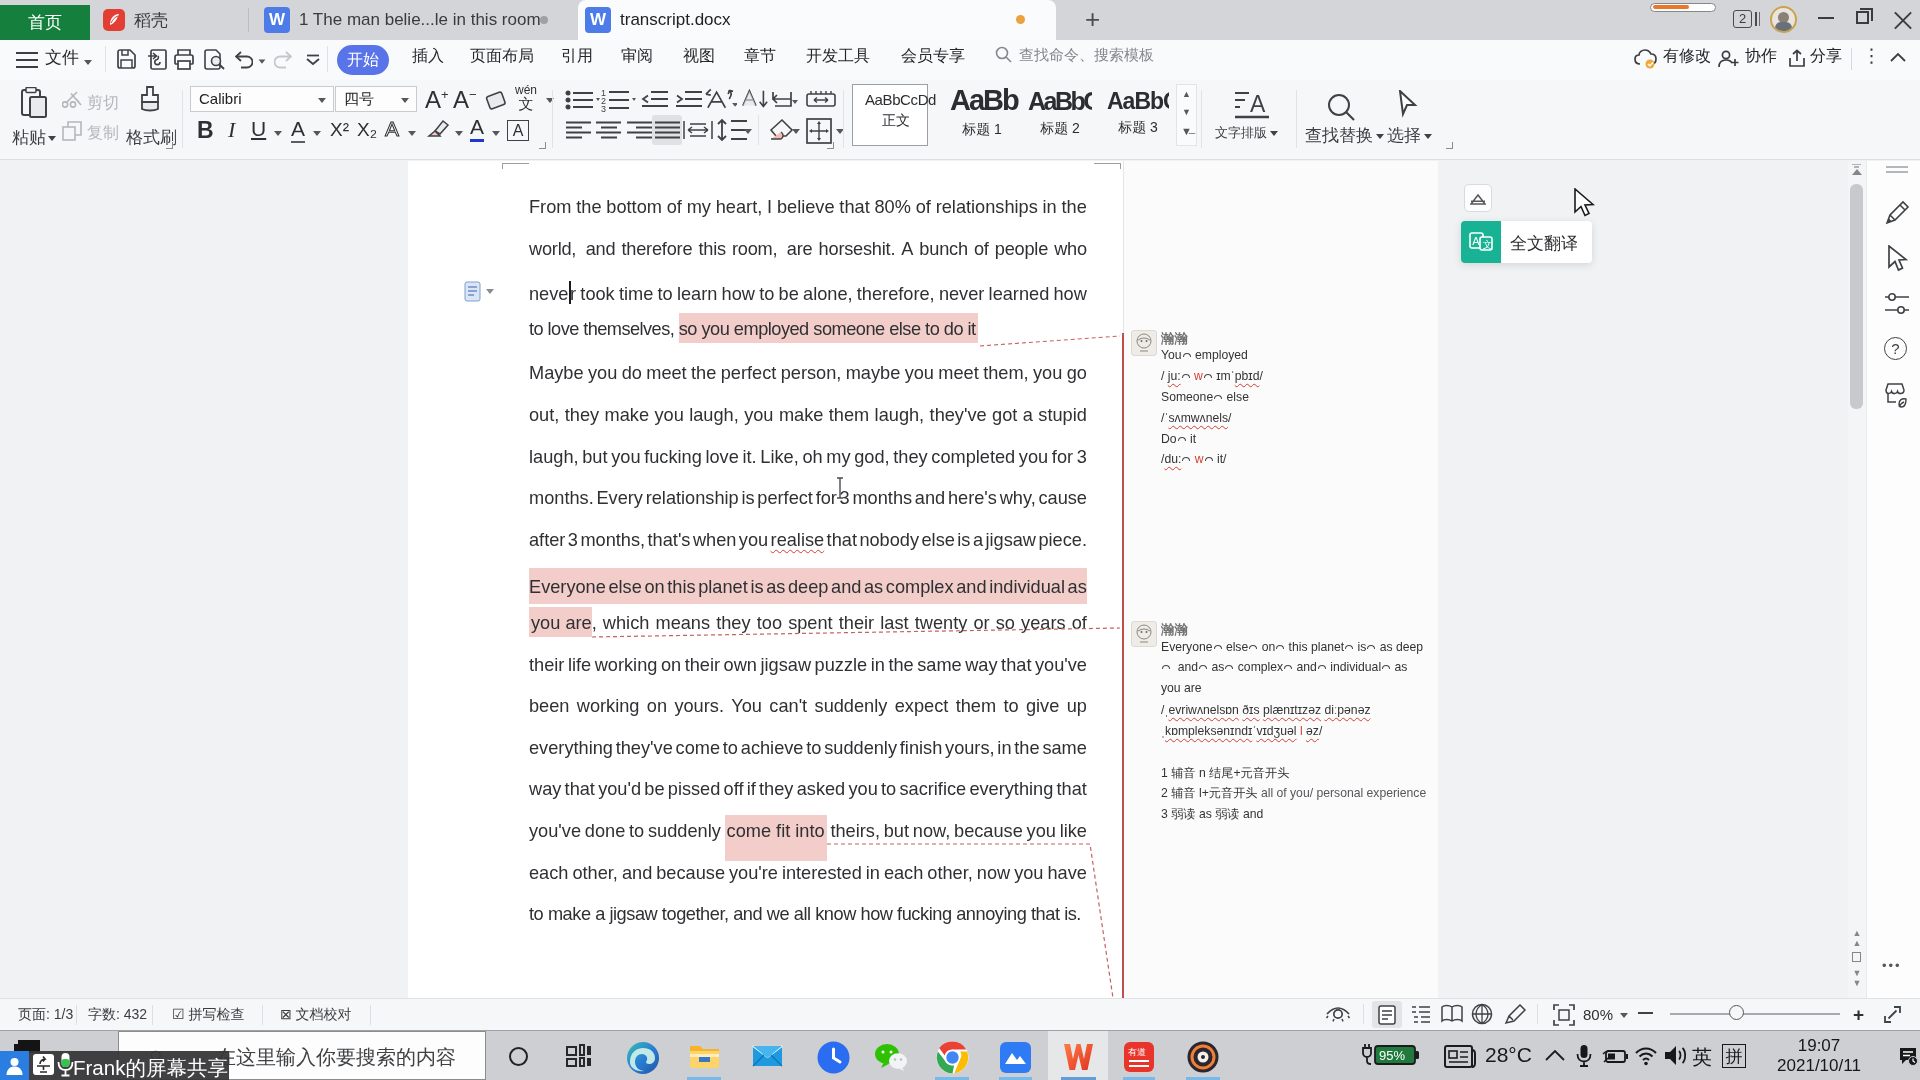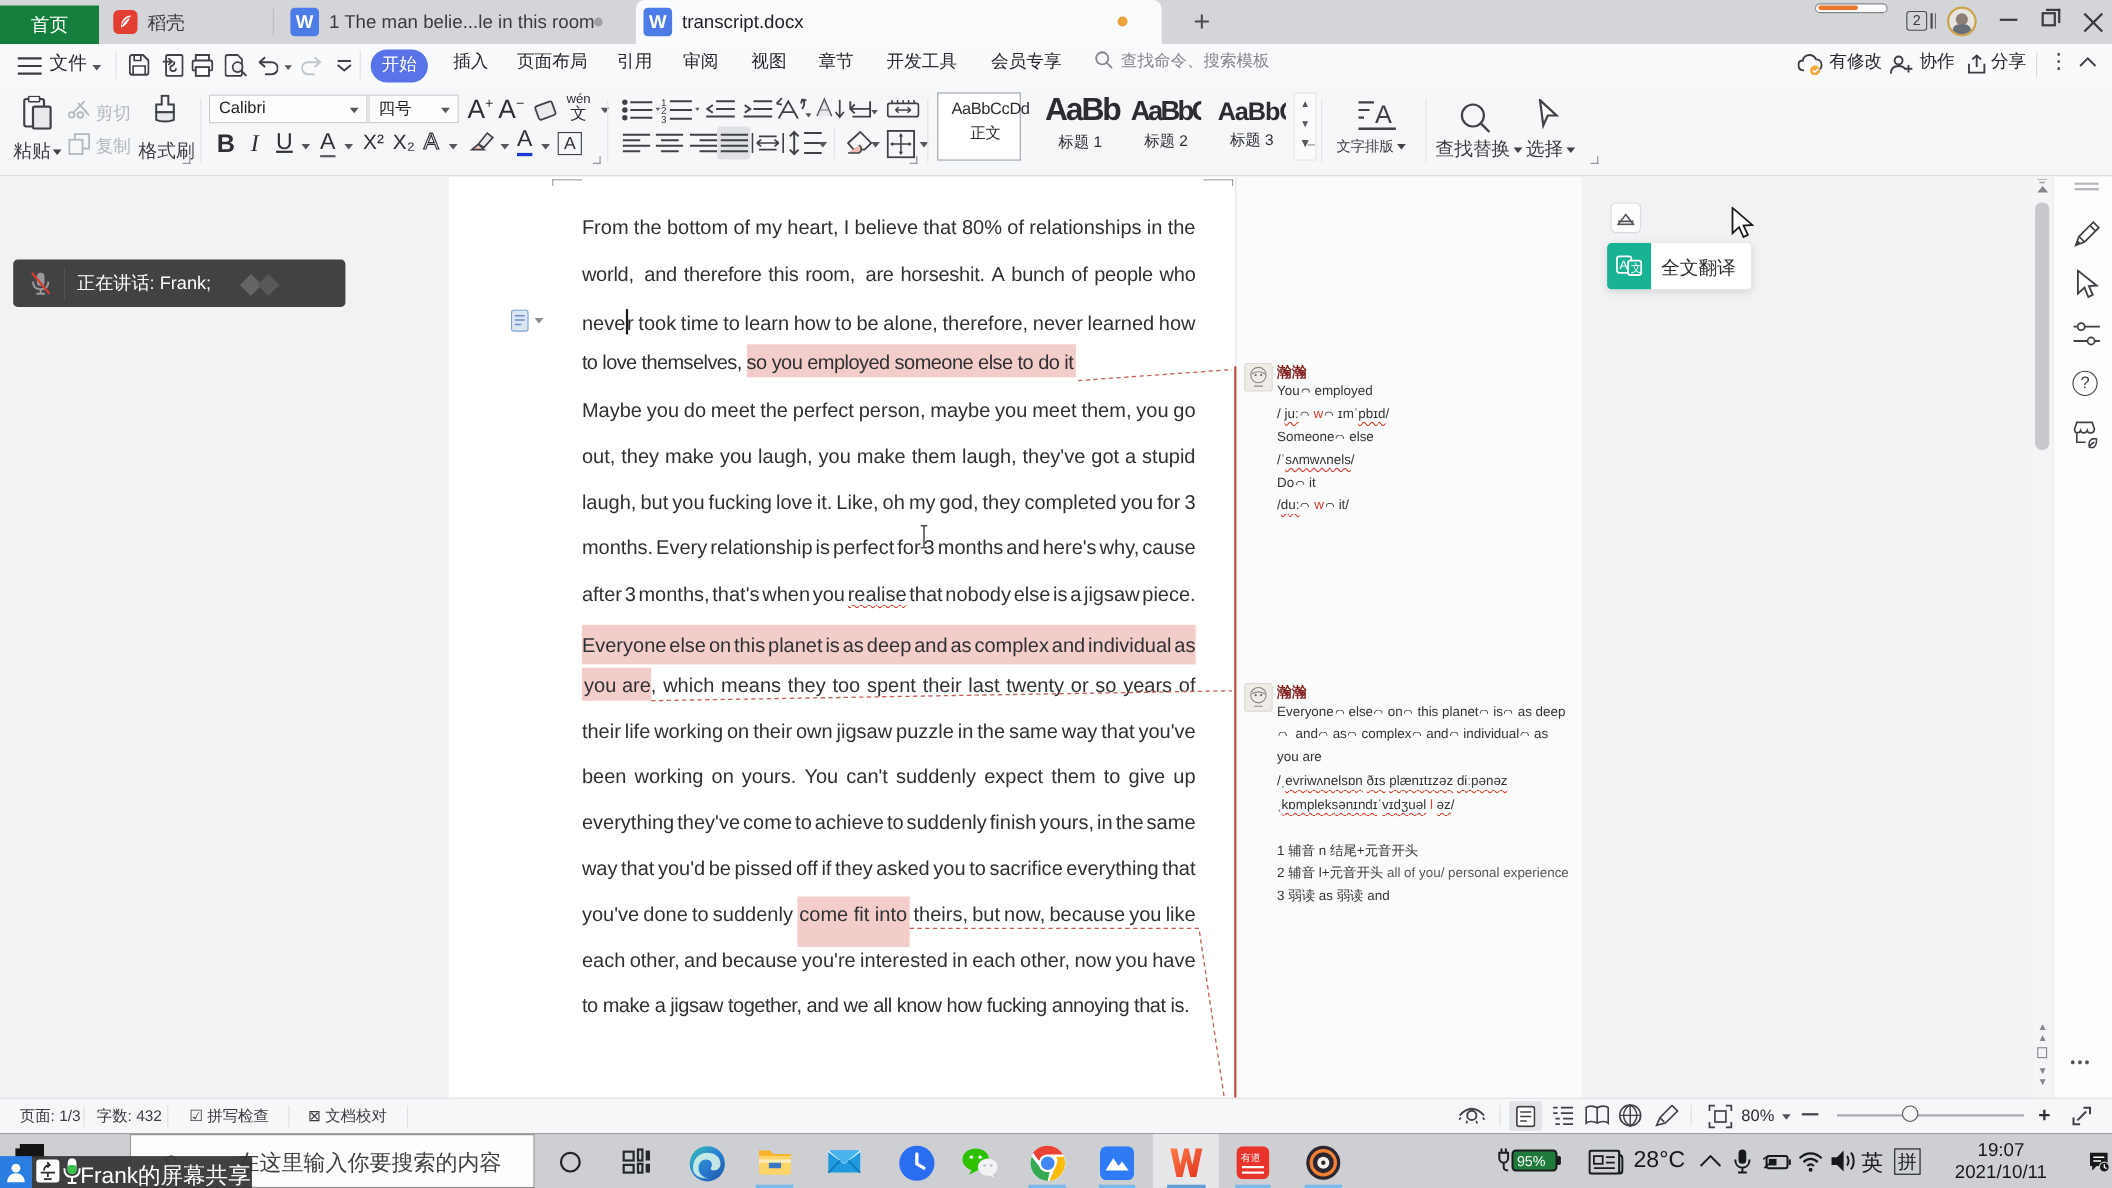--- a/index.html
+++ b/index.html
@@ -58,21 +58,21 @@
 .docline { position:absolute; left:529px; width:558px; font-size:18.2px; color:#2f3033; white-space:nowrap; }
 .jl { display:flex; justify-content:space-between; align-items:baseline; line-height:26px; }
 .jl > span { flex:0 0 auto; }
 .hl { background:#f2cdc9; }
 .caret { width:1.6px; height:23px; background:#1a1a1a; }
 .wavy { text-decoration:underline; text-decoration-style:wavy; text-decoration-color:#d23f31; text-decoration-thickness:1px; text-underline-offset:3px; text-decoration-skip-ink:none; }
 .arc { display:inline-block; width:8px; height:4px; border:1.3px solid #44464a; border-bottom:none; border-radius:9px 9px 0 0; font-size:0; vertical-align:5px; margin:0 1px; }
 
 
 .cavatar { position:absolute; width:26px; height:26px; background:#efece8; border:1px solid #dddad4; border-radius:3px; }
-.cname { position:absolute; font-size:13.5px; color:#7f1d1d; font-weight:bold; }
+.cname { position:absolute; font-size:13.5px; color:#737373; font-weight:bold; }
 .cline { position:absolute; font-size:12.2px; color:#333; white-space:nowrap; }
 .red { color:#d23f31; }
 
 
 #statusbar { position:absolute; left:0; top:998px; width:1920px; height:32px; background:#f6f7f8; border-top:1px solid #e0e1e4; font-size:14px; color:#3a3c3f; }
 .sline { position:absolute; top:6px; width:1px; height:20px; background:#dddfe2; }
 
 
 #taskbar { position:absolute; left:0; top:1030px; width:1920px; height:50px; background:#cdcfd2; border-top:1px solid #9fa1a4; }
 #tsearch { position:absolute; left:118px; top:1031px; width:368px; height:49px; background:#fdfdfd; border:1px solid #8a8c8e; font-size:20px; color:#3f4144; }
@@ -946,33 +946,20 @@
   <div class="abs" style="left:1722px; top:1044px; width:24px; height:24px; border:1.6px solid #16181a; font-size:17px; text-align:center; line-height:23px; color:#16181a;">拼</div>
   <div class="abs" style="left:1764px; top:1036px; width:110px; font-size:17px; color:#16181a; text-align:center; line-height:20px;">19:07<br>2021/10/11</div>
   <svg class="abs" style="left:1898px; top:1046px;" width="20" height="20" viewBox="0 0 20 20">
         <path d="M2 2 h16 v12 H8 l-4 4 v-4 H2 Z" fill="#16181a"></path>
         <path d="M5 6 h10 M5 9.5 h7" stroke="#fff" stroke-width="1.4"></path>
         <circle cx="15" cy="15" r="4.5" fill="#16181a" stroke="#cdd0d3" stroke-width="1"></circle>
         <path d="M15 12.5 v2.5 l2 1.5" stroke="#fff" stroke-width="1.2" fill="none"></path>
       </svg>
 </div>
 
-<div id="speak">
-  <svg style="position:absolute; left:14px; top:10px;" width="22" height="24" viewBox="0 0 22 24">
-        <rect x="7.5" y="2" width="7" height="12" rx="3.5" fill="#9a9a9c"></rect>
-        <path d="M4 10 c0 5 3 7 7 7 s7 -2 7 -7 M11 17 v4 M7 21 h8" fill="none" stroke="#9a9a9c" stroke-width="1.8"></path>
-        <path d="M3 2 L19 21" stroke="#d23f31" stroke-width="2"></path>
-      </svg>
-  <div style="position:absolute; left:46px; top:7px; width:1px; height:29px; background:#58585a;"></div>
-  <div style="position:absolute; left:58px; top:11px; font-size:16.5px;">正在讲话: Frank;</div>
-  <svg style="position:absolute; left:198px; top:12px;" width="60" height="22" viewBox="0 0 60 22" opacity="0.25">
-        <path d="M8 11 L18 1 L28 11 L18 21 Z" fill="#cfcfd1"></path>
-        <path d="M24 11 L34 1 L44 11 L34 21 Z" fill="#9a9a9c"></path>
-      </svg>
-</div>
 
 <div class="abs" style="left:18px; top:1040px; width:22px; height:13px; background:#141414;"></div>
 <div class="abs" style="left:14px; top:1044px; width:12px; height:9px; background:#141414;"></div>
 <div class="abs" style="left:0px; top:1051px; width:29px; height:29px; background:#2a7de1;"><svg width="19" height="19" viewBox="0 0 19 19" style="margin:5px;">
         <circle cx="9.5" cy="6" r="4" fill="#fff"></circle>
         <path d="M1.5 19 c0 -6 4 -8.5 8 -8.5 s8 2.5 8 8.5 Z" fill="#fff"></path>
       </svg></div>
 <div class="abs" style="left:29px; top:1051px; width:200px; height:29px; background:rgba(55,55,57,0.95);"></div>
 <div class="abs" style="left:33px; top:1054px; width:21px; height:21px; background:#fff; border-radius:3px;"><svg width="17" height="17" viewBox="0 0 17 17" style="margin:2px;">
         <path d="M5 8 c0 -3 2.5 -5 5 -5 l-2 -2.5 M10 3 l-2 2.5" fill="none" stroke="#2a2a2c" stroke-width="1.6"></path>

